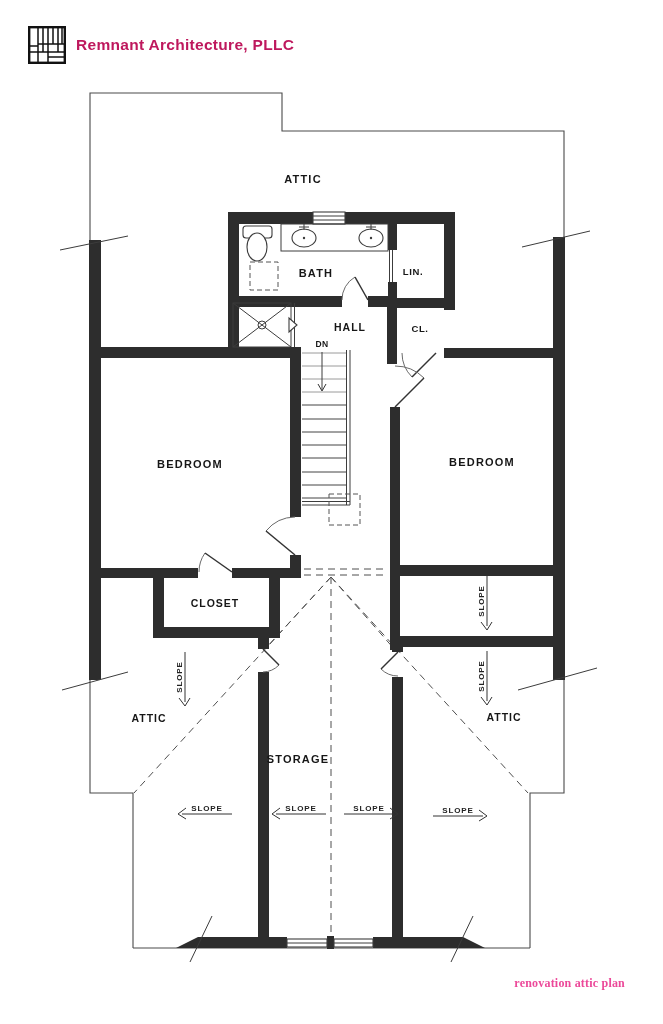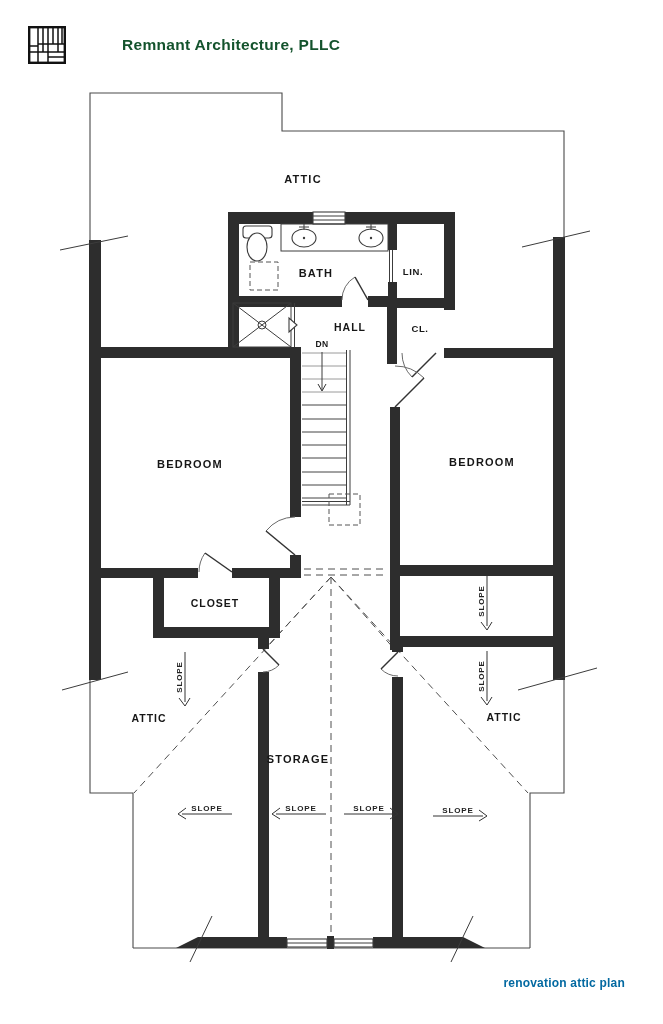--- a/index.html
+++ b/index.html
@@ -1,22 +1,22 @@
 <!DOCTYPE html>
 <html><head>
 <meta charset="utf-8">
 <style>
   html,body{margin:0;padding:0;background:#ffffff;}
   .sheet{position:relative;width:663px;height:1024px;background:#fff;overflow:hidden;
          font-family:"Liberation Sans",sans-serif;}
   .titleblock{position:absolute;left:28px;top:26px;display:flex;align-items:center;gap:10px;}
-  .firm-name{font-size:15.5px;font-weight:600;letter-spacing:0.3px;color:#14532d;margin-left:46px;}
+  .firm-name{font-size:15.5px;font-weight:600;letter-spacing:0.3px;color:#be185d;}
   .plan-svg{position:absolute;left:0;top:0;}
-  .footer-title{position:absolute;right:38px;top:976px;font-size:12px;font-weight:bold;color:#0369a1;
-                letter-spacing:0.2px;}
+  .footer-title{position:absolute;right:38px;top:976px;font-size:12px;font-weight:bold;color:#ec4899;
+                letter-spacing:0.2px;font-family:Liberation Serif, serif;}
   
   .wall{fill:#2d2d2d;stroke:none;}
   .thin{stroke:#3c3c3c;stroke-width:1;fill:none;}
   .eave{stroke:#4a4a4a;stroke-width:1.1;fill:none;}
   .dash{stroke:#4f4f4f;stroke-width:1;fill:none;stroke-dasharray:7 5;}
   .dashsq{stroke:#555;stroke-width:1;fill:none;stroke-dasharray:5 3;}
   .arc{stroke:#6a6a6a;stroke-width:1;fill:none;}
   .leaf{stroke:#333;stroke-width:1.5;fill:none;}
   .fix{stroke:#3c3c3c;stroke-width:1.1;fill:#fff;}
   .lbl{font-family:"Liberation Sans",sans-serif;font-weight:bold;font-size:10.5px;

